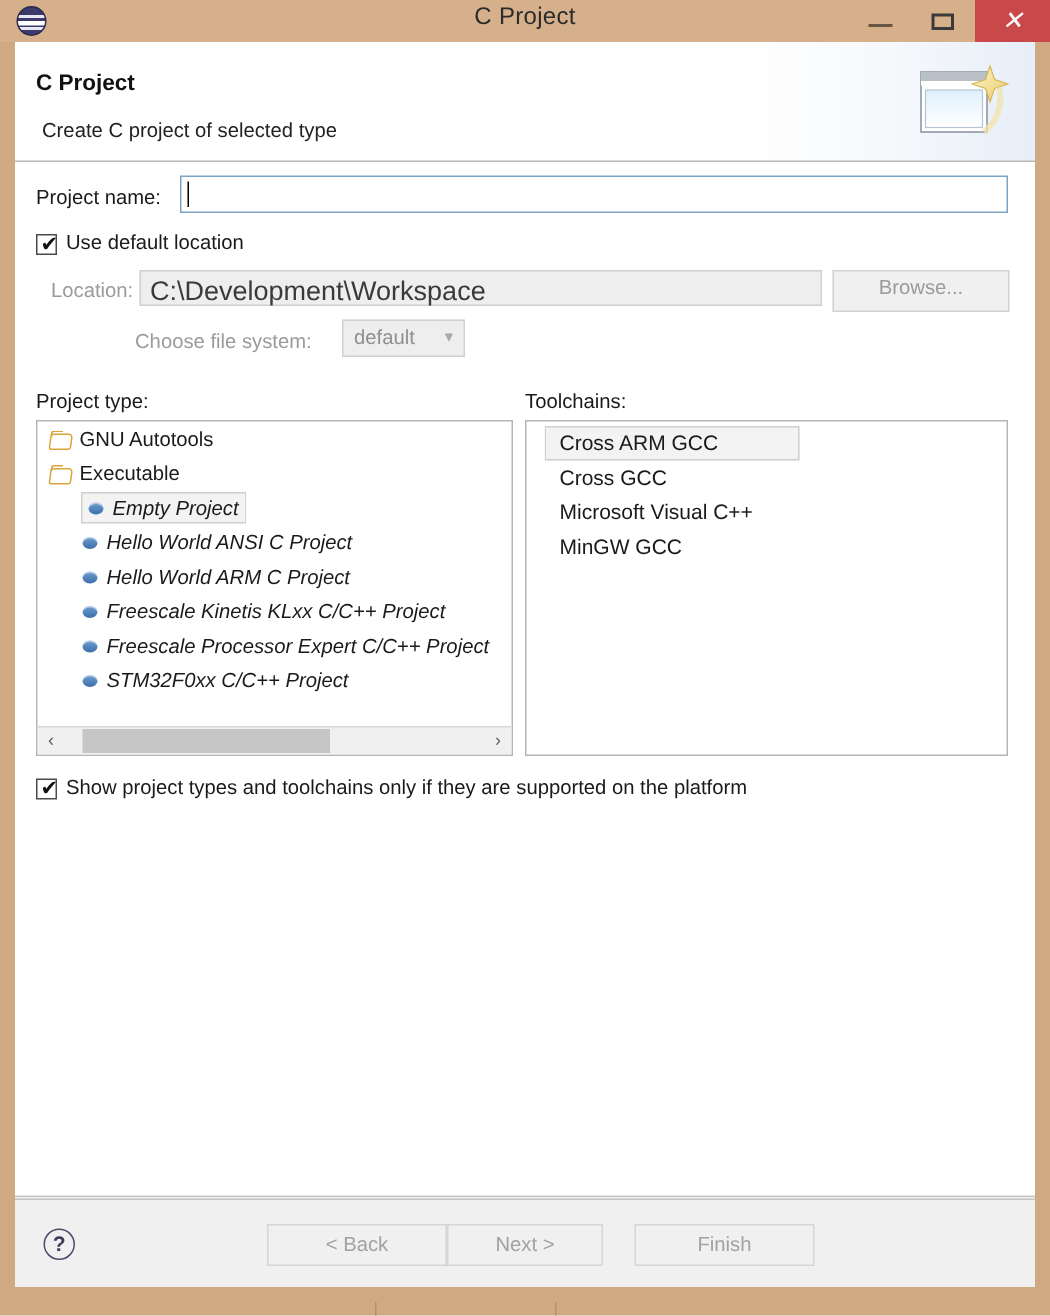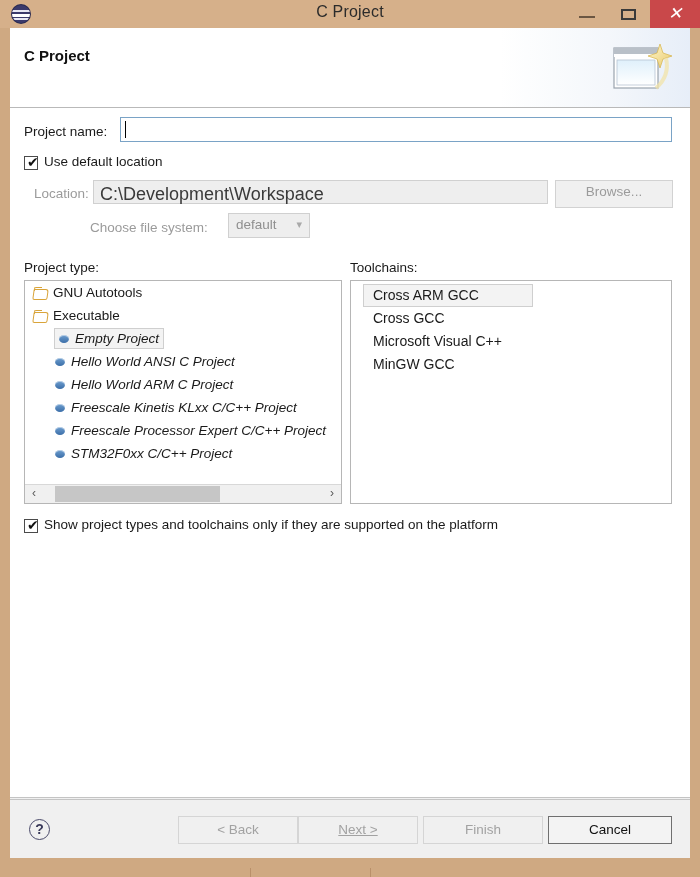--- a/index.html
+++ b/index.html
@@ -388,21 +388,21 @@
   .dbtn.disabled {
     border: 1px solid #d5d5d5;
     color: #a2a2a2;
   }
   .dbtn.primary {
     border: 1px solid #6f6f6f;
     color: #121212;
     background: #f3f3f3;
   }
   #btn-back   { left: 168px; width: 120px; }
-  #btn-next   { left: 288px; width: 120px; text-decoration: underline; }
+  #btn-next   { left: 288px; width: 104px; }
   #btn-finish { left: 413px; width: 120px; }
   #btn-cancel { left: 538px; width: 124px; }
 </style>
 </head>
 <body>
 
 <div id="window">
 
   <div id="titlebar">
     <div id="app-icon">
@@ -420,20 +420,21 @@
     </div>
     <div class="wbtn" id="btn-close">
       <i></i>
     </div>
   </div>
 
   <div id="dialog">
 
     <div id="banner">
       <div id="banner-title">C Project</div>
+      <div id="banner-sub">Create C project of selected type</div>
       <svg id="banner-icon" viewBox="0 0 70 58">
         <defs>
           <linearGradient id="gwin" x1="0" y1="0" x2="0" y2="1">
             <stop offset="0" stop-color="#dff0fb"></stop>
             <stop offset="1" stop-color="#ffffff"></stop>
           </linearGradient>
           <linearGradient id="gspark" x1="0" y1="0" x2="1" y2="1">
             <stop offset="0" stop-color="#fff8d0"></stop>
             <stop offset="1" stop-color="#e8c86a"></stop>
           </linearGradient>
@@ -503,21 +504,20 @@
       </div>
       <div class="lbl" id="lbl-supported">Show project types and toolchains only if they are supported on the platform</div>
 
     </div>
 
     <div id="buttonbar">
       <div id="btn-help">?</div>
       <div class="dbtn disabled" id="btn-back">&lt; Back</div>
       <div class="dbtn disabled" id="btn-next">Next &gt;</div>
       <div class="dbtn disabled" id="btn-finish">Finish</div>
-      <div class="dbtn primary" id="btn-cancel">Cancel</div>
     </div>
 
   </div>
 </div>
 
 <div id="desktop-strip">
   <div class="seam" style="left:250px"></div>
   <div class="seam" style="left:370px"></div>
 </div>
 

